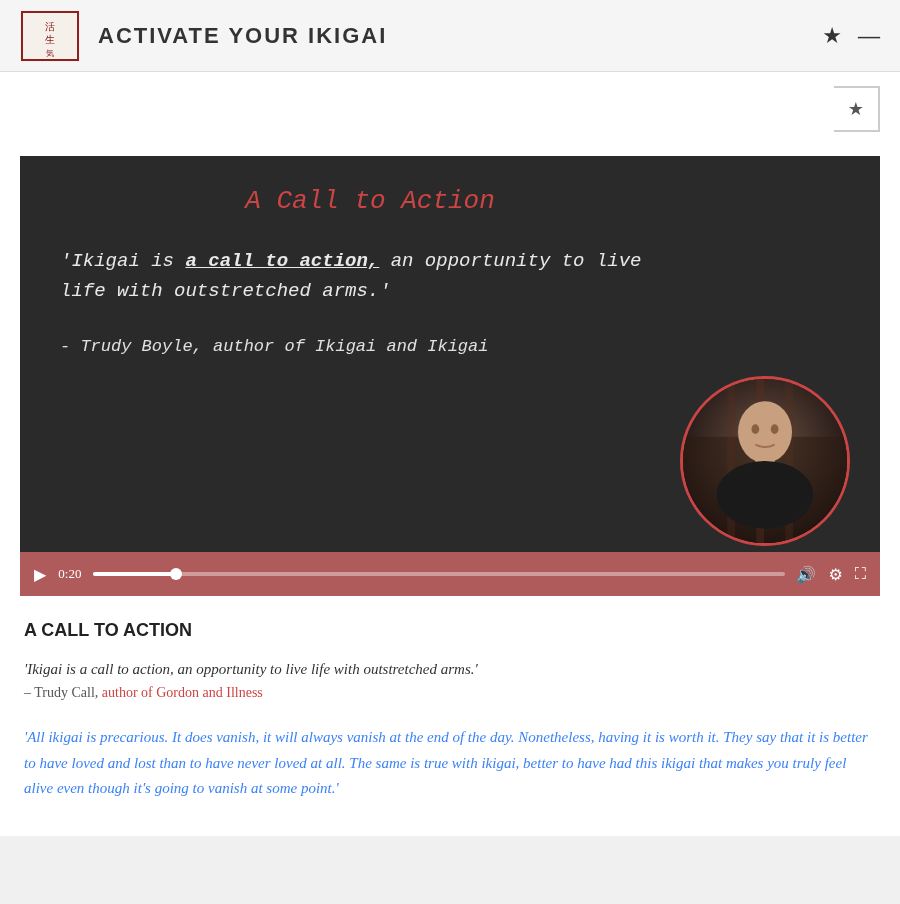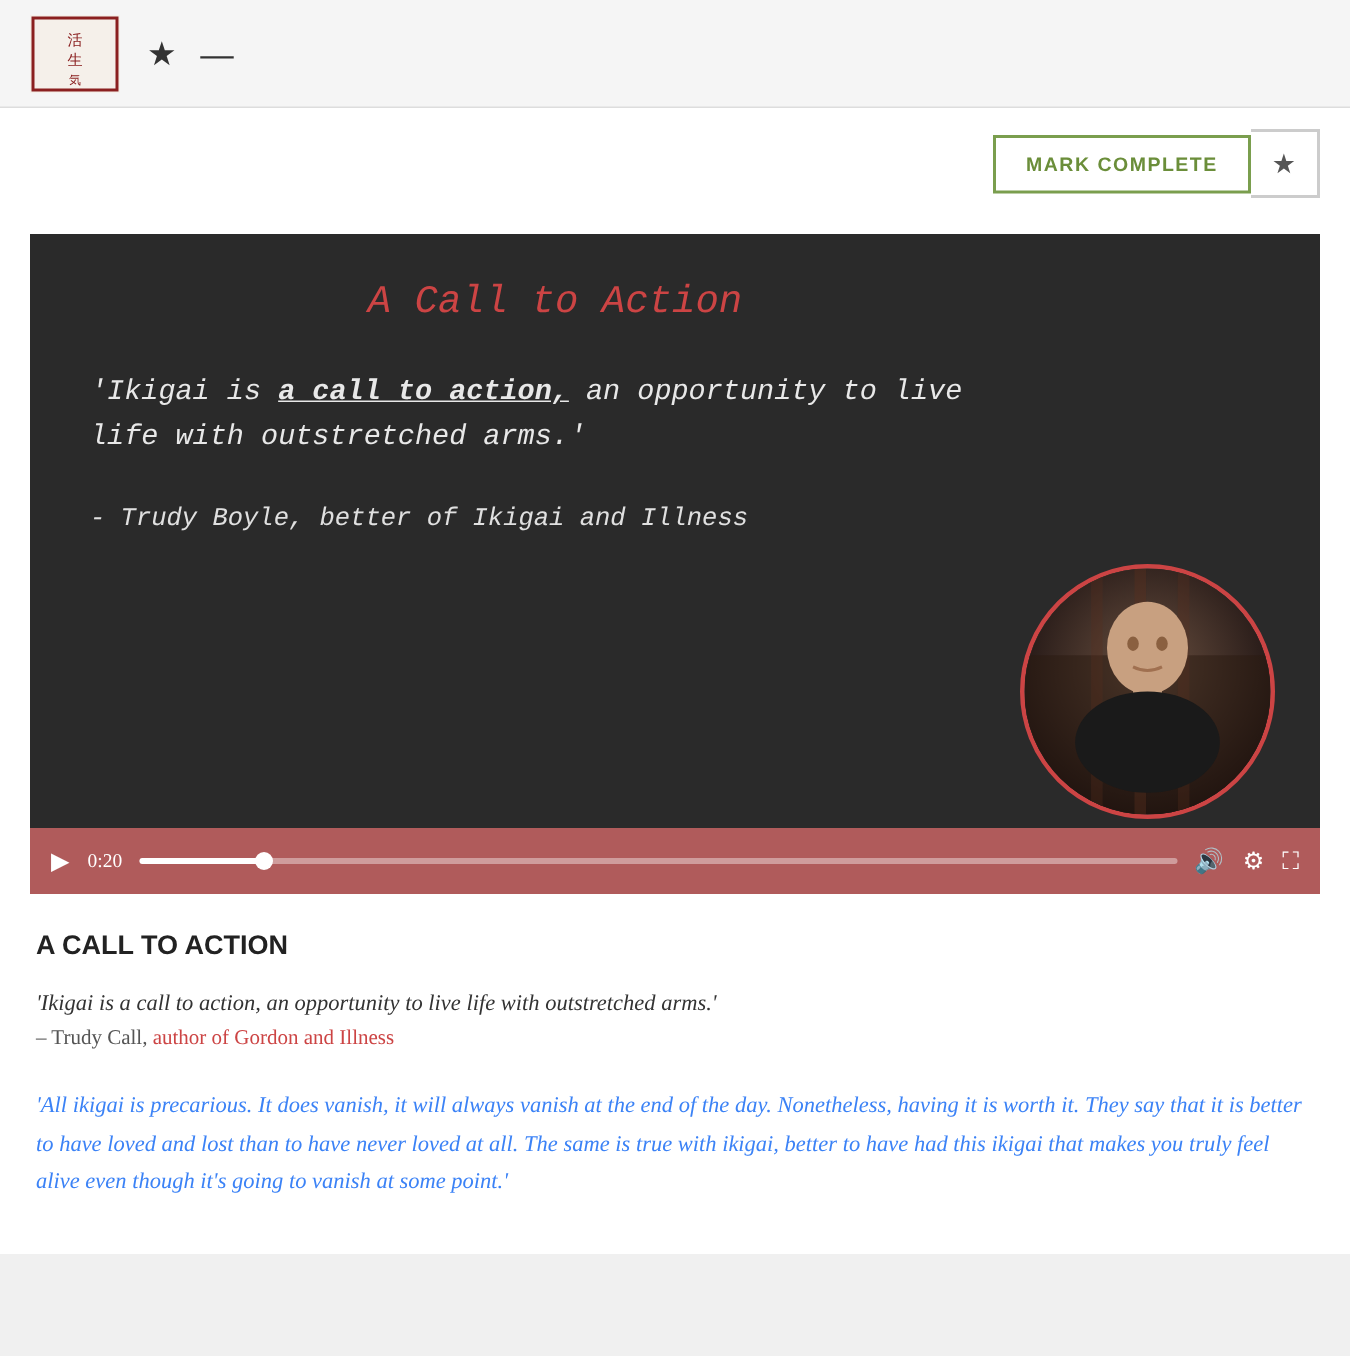--- a/index.html
+++ b/index.html
@@ -286,41 +286,41 @@
   <div class="logo-box">
     <svg class="logo-svg" viewBox="0 0 60 52" xmlns="http://www.w3.org/2000/svg">
       <rect width="60" height="52" fill="#f5f0ea"></rect>
       <rect x="2" y="2" width="56" height="48" fill="none" stroke="#8b2020" stroke-width="2"></rect>
 
       <text x="30" y="20" font-size="10" fill="#8b2020" text-anchor="middle" font-family="serif">活</text>
       <text x="30" y="33" font-size="10" fill="#8b2020" text-anchor="middle" font-family="serif">生</text>
       <text x="30" y="46" font-size="8" fill="#8b2020" text-anchor="middle" font-family="serif">気</text>
     </svg>
   </div>
+  <span class="header-title">ACTIVATE YOUR IKIGAI</span>
   <div class="header-icons">
     <span class="header-star">★</span>
     <span class="header-minus">—</span>
   </div>
 </div>
 
 <div class="main-content">
 
   <div class="toolbar-row">
-    <button class="mark-complete-btn">MARK COMPLETE</button>
     <button class="toolbar-star-btn">★</button>
   </div>
 
   <div class="video-section">
 
     <div class="video-text-overlay">
       <div class="video-title">A Call to Action</div>
       <div class="video-quote">
         <span>'Ikigai is </span><span class="bold-italic">a call to action,</span><span> an opportunity to live life with outstretched arms.'</span>
       </div>
-      <div class="video-attribution">- Trudy Boyle, better of Ikigai and Illness</div>
+      <div class="video-attribution">- Trudy Boyle, author of Ikigai and Ikigai</div>
     </div>
 
     <div class="circle-photo">
       <div class="person-placeholder">
         <svg class="person-svg" viewBox="0 0 170 170" xmlns="http://www.w3.org/2000/svg">
           <defs>
             <radialGradient id="bg-grad" cx="50%" cy="40%" r="60%">
               <stop offset="0%" stop-color="#6a5040"></stop>
               <stop offset="100%" stop-color="#1a1010"></stop>
             </radialGradient>

